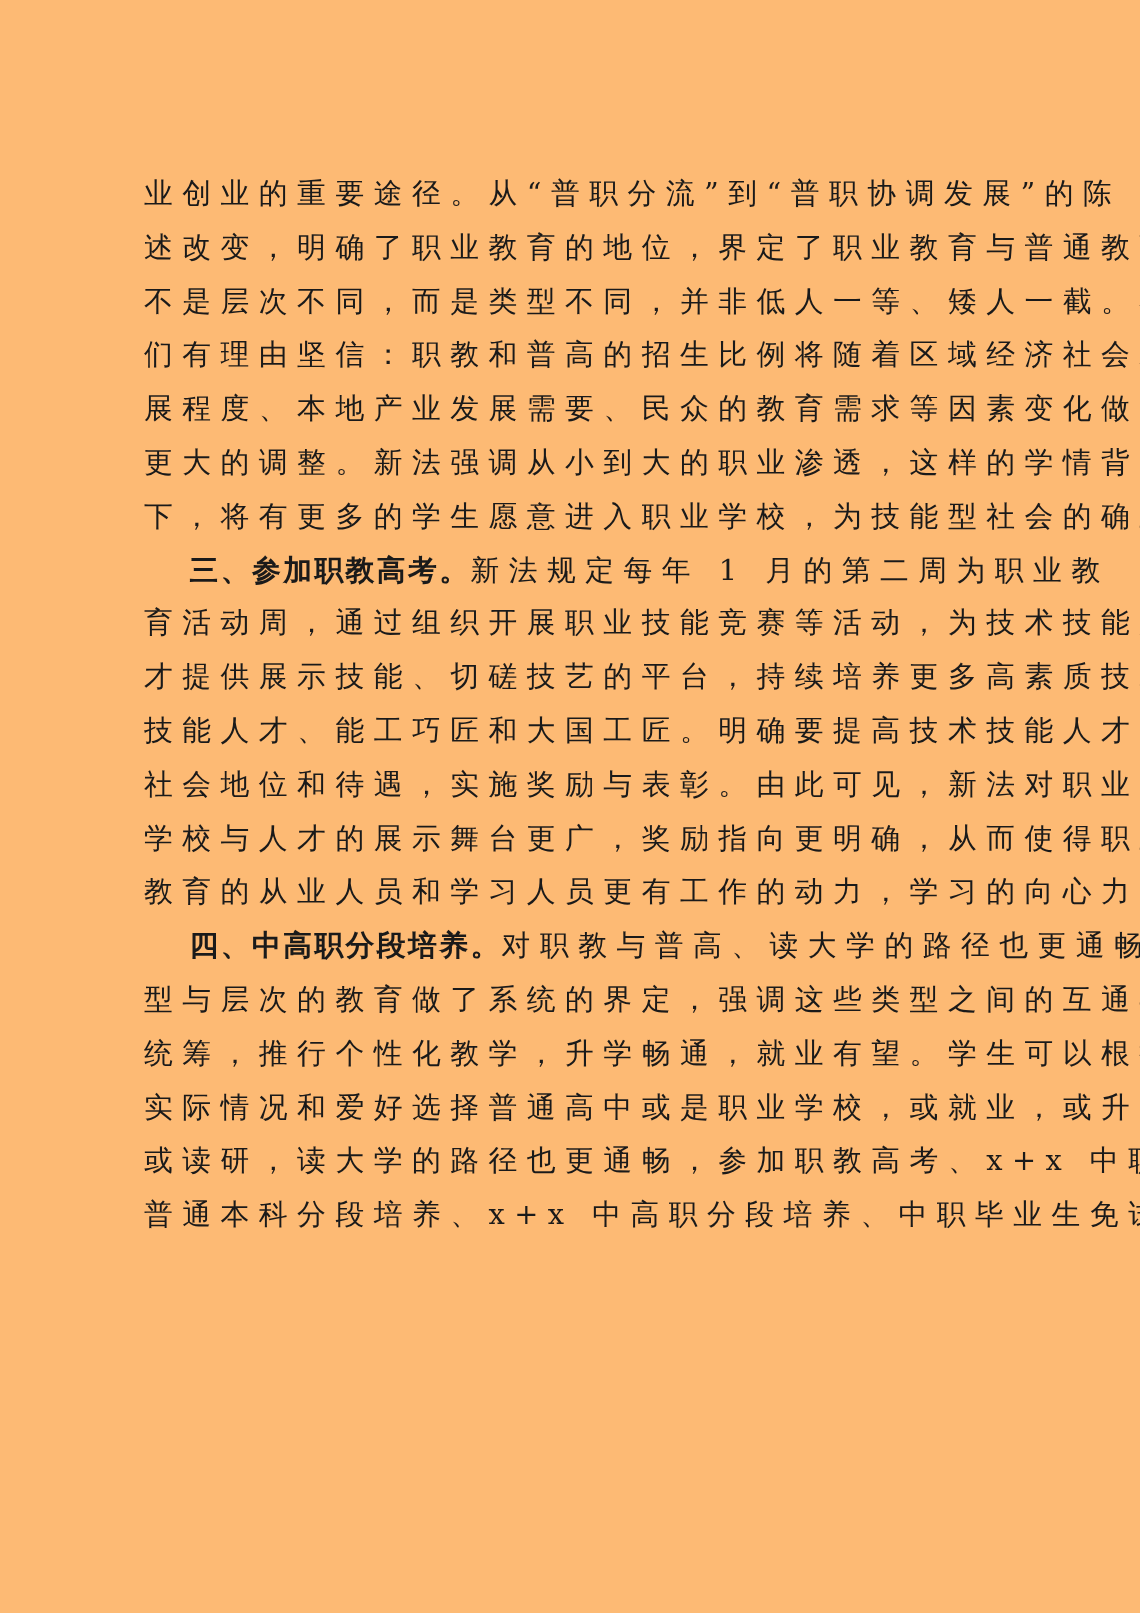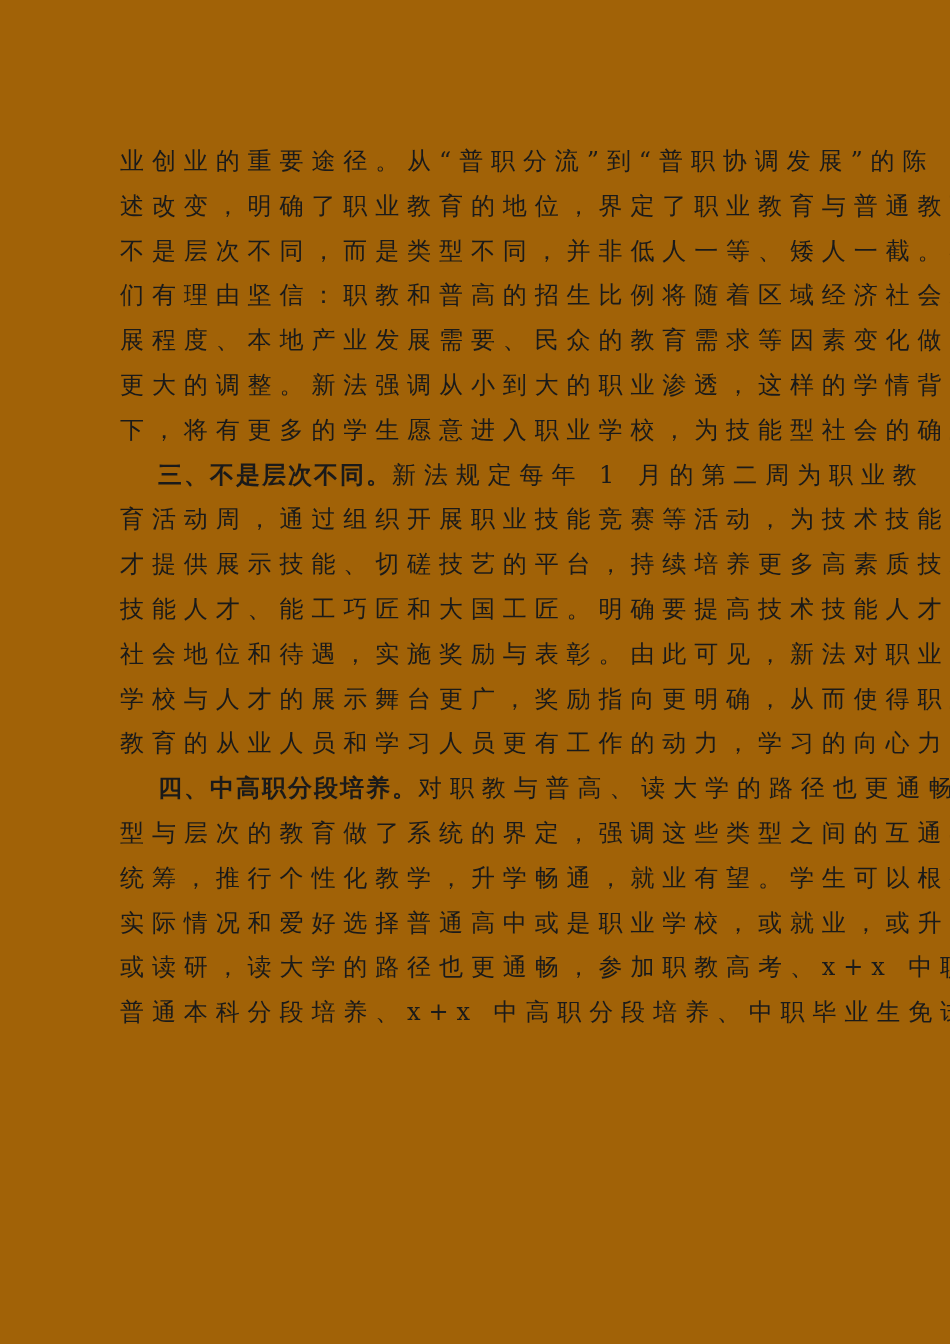--- a/index.html
+++ b/index.html
@@ -13,21 +13,21 @@
     position: relative;
     overflow: hidden;
     font-family: "DejaVu Serif", "Liberation Serif", serif;
     color: #1a1a1a;
   }
   .page {
     position: absolute;
     left: 0; top: 0;
     width: 950px;
     height: 1344px;
-    background: #a16207;
+    background: #fdba74;
   }
   .text-block {
     position: absolute;
     left: 120px;
     top: 139px;
     width: 704px;
   }
   .line {
     height: 44.8px;
     line-height: 44.8px;
@@ -58,21 +58,21 @@
 <div class="page">
   <div class="text-block">
     <div class="line">业创业的重要途径。从“普职分流”到“普职协调发展”的陈</div>
     <div class="line">述改变，明确了职业教育的地位，界定了职业教育与普通教育</div>
     <div class="line">不是层次不同，而是类型不同，并非低人一等、矮人一截。我</div>
     <div class="line">们有理由坚信：职教和普高的招生比例将随着区域经济社会发</div>
     <div class="line">展程度、本地产业发展需要、民众的教育需求等因素变化做出</div>
     <div class="line">更大的调整。新法强调从小到大的职业渗透，这样的学情背景</div>
     <div class="line">下，将有更多的学生愿意进入职业学校，为技能型社会的确立</div>
 
-    <div class="line indent"><span class="heading">三、不是层次不同。</span><span>新法规定每年 1 月的第二周为职业教</span></div>
+    <div class="line indent"><span class="heading">三、参加职教高考。</span><span>新法规定每年 1 月的第二周为职业教</span></div>
     <div class="line">育活动周，通过组织开展职业技能竞赛等活动，为技术技能人</div>
     <div class="line">才提供展示技能、切磋技艺的平台，持续培养更多高素质技术</div>
     <div class="line">技能人才、能工巧匠和大国工匠。明确要提高技术技能人才的</div>
     <div class="line">社会地位和待遇，实施奖励与表彰。由此可见，新法对职业类</div>
     <div class="line">学校与人才的展示舞台更广，奖励指向更明确，从而使得职业</div>
     <div class="line">教育的从业人员和学习人员更有工作的动力，学习的向心力。</div>
 
     <div class="line indent"><span class="heading">四、中高职分段培养。</span><span>对职教与普高、读大学的路径也更通畅</span></div>
     <div class="line">型与层次的教育做了系统的界定，强调这些类型之间的互通与</div>
     <div class="line">统筹，推行个性化教学，升学畅通，就业有望。学生可以根据</div>

